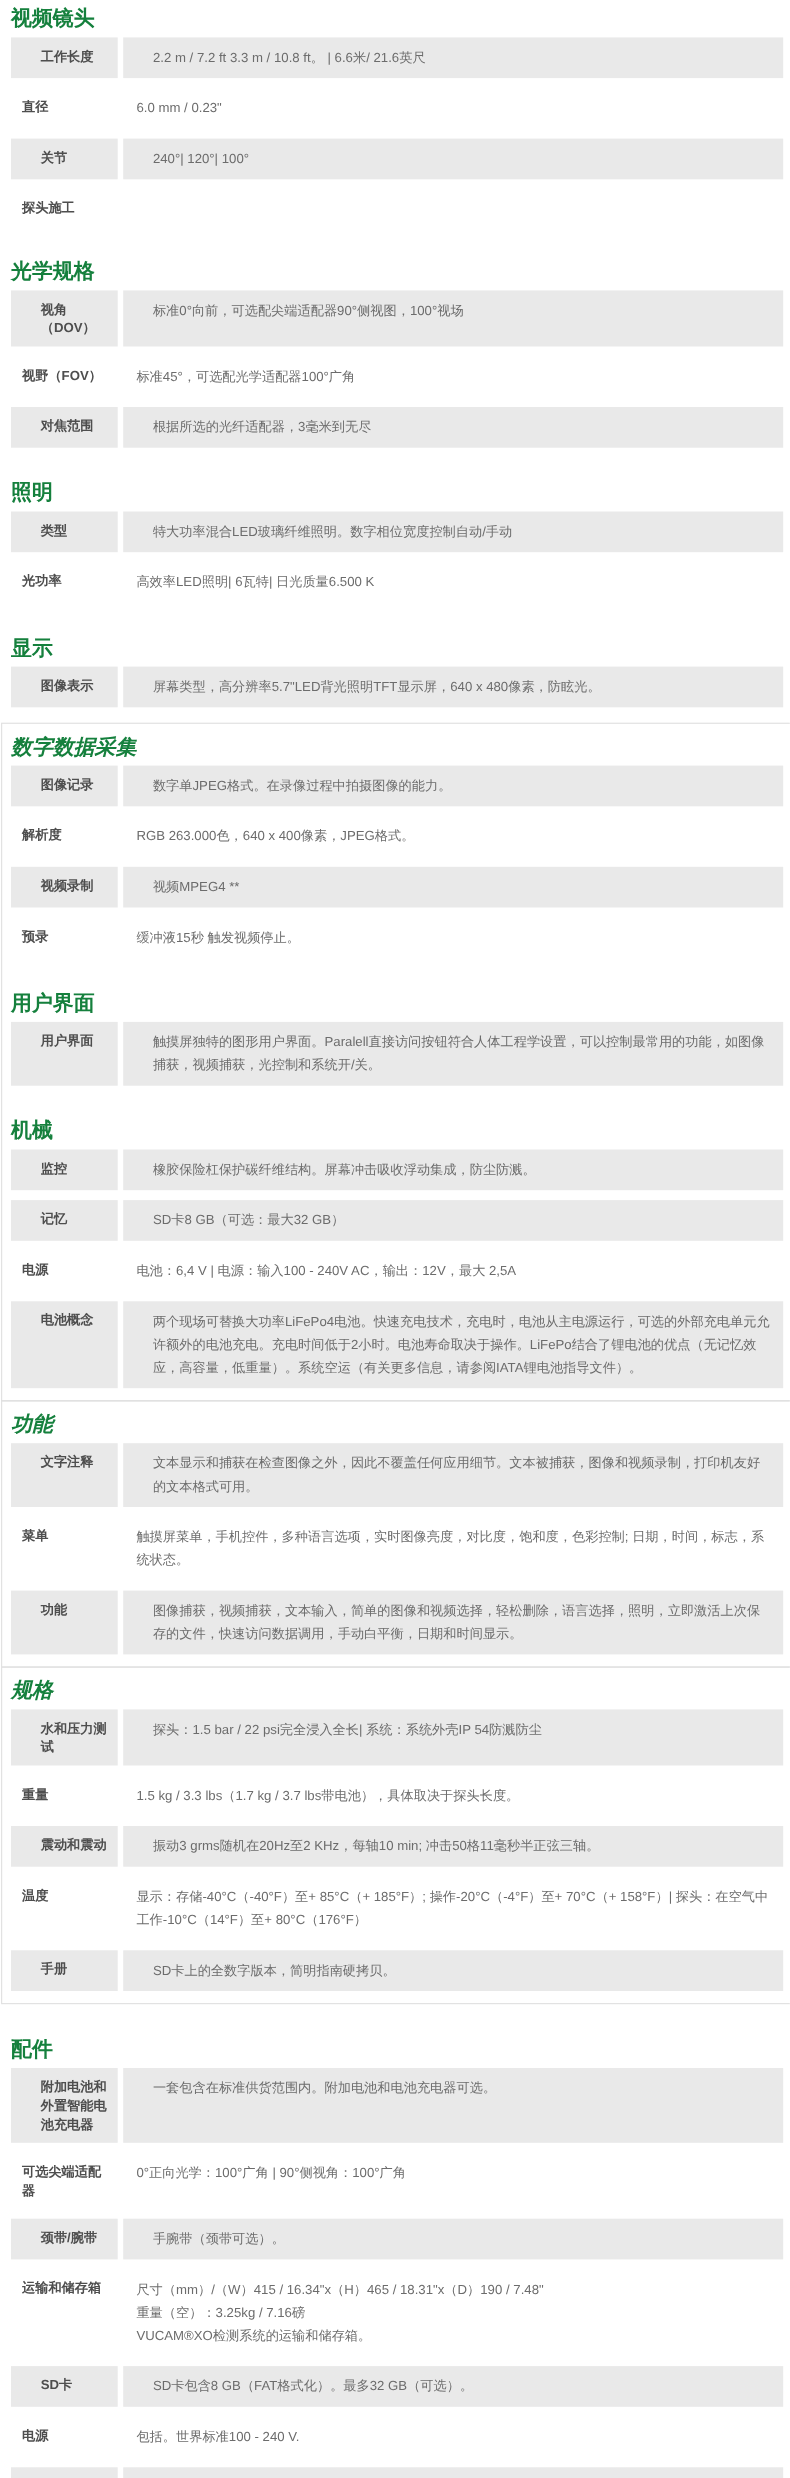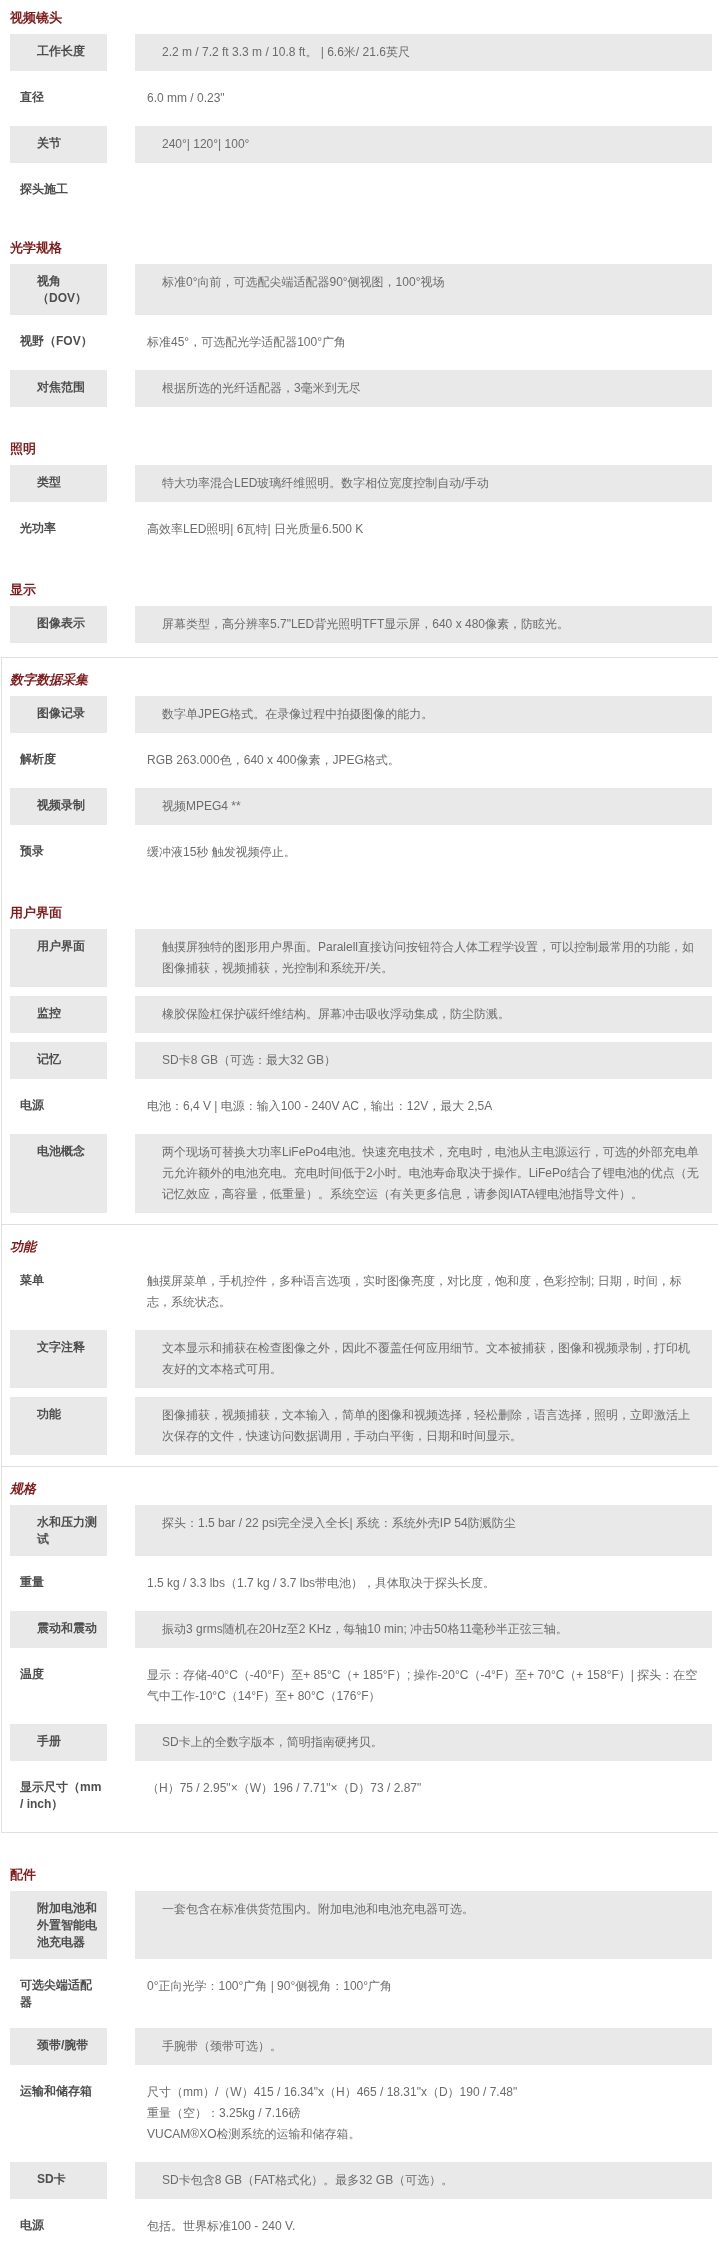--- a/index.html
+++ b/index.html
@@ -8,38 +8,37 @@
 
   .spec-group { margin-top: 0; }
   .spec-group.boxed {
     border: 1px solid #dfdfdf;
     margin: 14px -8px 0 -9px;
     padding: 0 7px 2px 8px;
   }
   .spec-group.boxed + .spec-group.boxed { margin-top: -1px; }
 
   .section-title {
-    font-size: 13px; font-weight: bold; color: #7f1d1d;
+    font-size: 19px; font-weight: bold; color: #15803d;
     margin: 32px 0 7px 0; line-height: 19px;
   }
   .spec-group:first-child .spec-section:first-child .section-title { margin-top: 2px; }
   .spec-group.boxed .spec-section:first-child .section-title { margin-top: 12px; font-style: italic; }
 
   .spec-row { display: flex; gap: 5px; margin-bottom: 9px; font-size: 12px; }
   .row-label {
     flex: 0 0 97px; box-sizing: border-box;
     padding: 9px 4px 8px 10px;
     font-weight: bold; color: #4e4e4e; line-height: 17px;
   }
   .row-value {
     flex: 1; box-sizing: border-box;
     padding: 8px 12px;
     color: #6c6c6c; line-height: 21px;
     white-space: pre-line;
-    margin-left: 23px;
   }
   .spec-row.shaded .row-label,
   .spec-row.shaded .row-value { background: #e9e9e9; padding-left: 27px; }
 </style>
 </head>
 <body>
 
 <div class="page">
 
   <div id="groups-root">
@@ -117,20 +116,21 @@
           </div>
         </div>
         <div class="spec-section">
           <h2 class="section-title">用户界面</h2>
           <div class="spec-row shaded">
             <div class="row-label">用户界面</div>
             <div class="row-value">触摸屏独特的图形用户界面。Paralell直接访问按钮符合人体工程学设置，可以控制最常用的功能，如图像捕获，视频捕获，光控制和系统开/关。</div>
           </div>
         </div>
         <div class="spec-section">
+          <h2 class="section-title">机械</h2>
           <div class="spec-row shaded">
             <div class="row-label">监控</div>
             <div class="row-value">橡胶保险杠保护碳纤维结构。屏幕冲击吸收浮动集成，防尘防溅。</div>
           </div>
           <div class="spec-row shaded">
             <div class="row-label">记忆</div>
             <div class="row-value">SD卡8 GB（可选：最大32 GB）</div>
           </div>
           <div class="spec-row">
             <div class="row-label">电源</div>
@@ -138,29 +138,29 @@
           </div>
           <div class="spec-row shaded">
             <div class="row-label">电池概念</div>
             <div class="row-value">两个现场可替换大功率LiFePo4电池。快速充电技术，充电时，电池从主电源运行，可选的外部充电单元允许额外的电池充电。充电时间低于2小时。电池寿命取决于操作。LiFePo结合了锂电池的优点（无记忆效应，高容量，低重量）。系统空运（有关更多信息，请参阅IATA锂电池指导文件）。</div>
           </div>
         </div>
       </section>
       <section class="spec-group boxed">
         <div class="spec-section">
           <h2 class="section-title">功能</h2>
+          <div class="spec-row shaded">
+            <div class="row-label">文字注释</div>
+            <div class="row-value">文本显示和捕获在检查图像之外，因此不覆盖任何应用细节。文本被捕获，图像和视频录制，打印机友好的文本格式可用。</div>
+          </div>
           <div class="spec-row">
             <div class="row-label">菜单</div>
             <div class="row-value">触摸屏菜单，手机控件，多种语言选项，实时图像亮度，对比度，饱和度，色彩控制; 日期，时间，标志，系统状态。</div>
           </div>
           <div class="spec-row shaded">
-            <div class="row-label">文字注释</div>
-            <div class="row-value">文本显示和捕获在检查图像之外，因此不覆盖任何应用细节。文本被捕获，图像和视频录制，打印机友好的文本格式可用。</div>
-          </div>
-          <div class="spec-row shaded">
             <div class="row-label">功能</div>
             <div class="row-value">图像捕获，视频捕获，文本输入，简单的图像和视频选择，轻松删除，语言选择，照明，立即激活上次保存的文件，快速访问数据调用，手动白平衡，日期和时间显示。</div>
           </div>
         </div>
       </section>
       <section class="spec-group boxed">
         <div class="spec-section">
           <h2 class="section-title">规格</h2>
           <div class="spec-row shaded">
             <div class="row-label">水和压力测试</div>
@@ -174,24 +174,20 @@
             <div class="row-label">震动和震动</div>
             <div class="row-value">振动3 grms随机在20Hz至2 KHz，每轴10 min; 冲击50格11毫秒半正弦三轴。</div>
           </div>
           <div class="spec-row">
             <div class="row-label">温度</div>
             <div class="row-value">显示：存储-40°C（-40°F）至+ 85°C（+ 185°F）; 操作-20°C（-4°F）至+ 70°C（+ 158°F）| 探头：在空气中工作-10°C（14°F）至+ 80°C（176°F）</div>
           </div>
           <div class="spec-row shaded">
             <div class="row-label">手册</div>
             <div class="row-value">SD卡上的全数字版本，简明指南硬拷贝。</div>
-          </div>
-          <div class="spec-row">
-            <div class="row-label">显示尺寸（mm / inch）</div>
-            <div class="row-value">（H）75 / 2.95"×（W）196 / 7.71"×（D）73 / 2.87"</div>
           </div>
         </div>
       </section>
       <section class="spec-group">
         <div class="spec-section">
           <h2 class="section-title">配件</h2>
           <div class="spec-row shaded">
             <div class="row-label">附加电池和外置智能电池充电器</div>
             <div class="row-value">一套包含在标准供货范围内。附加电池和电池充电器可选。</div>
           </div>

